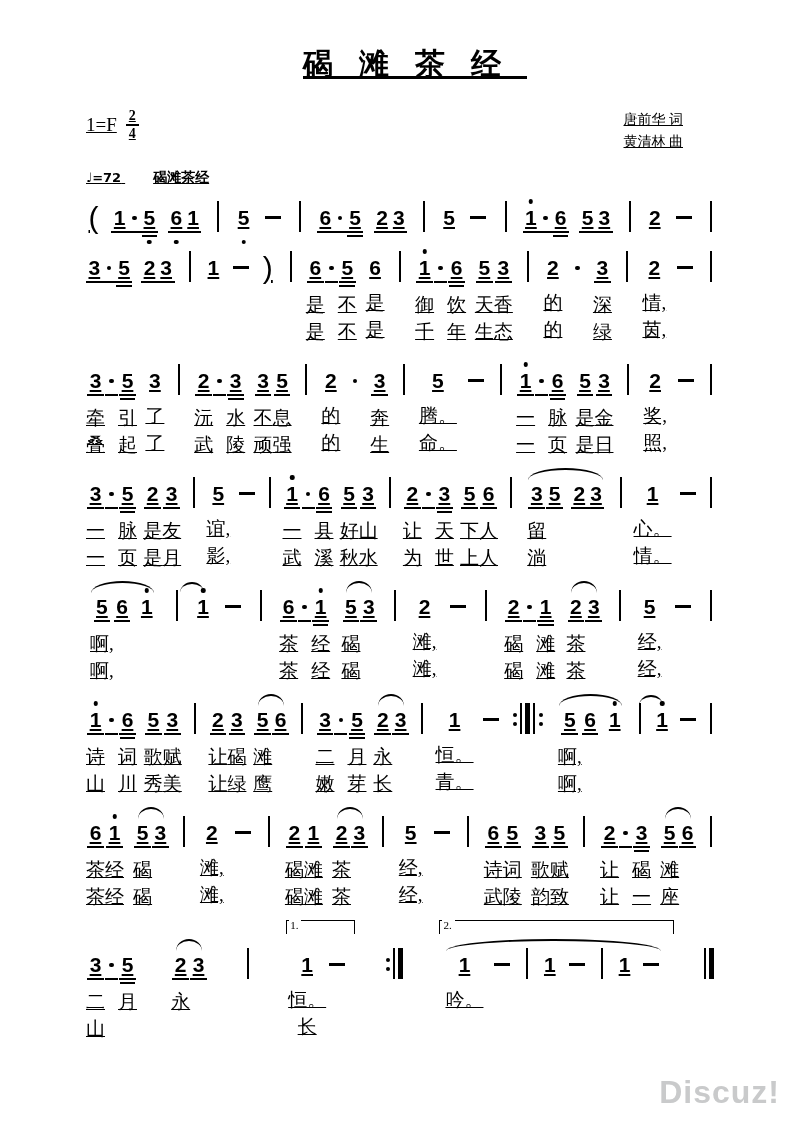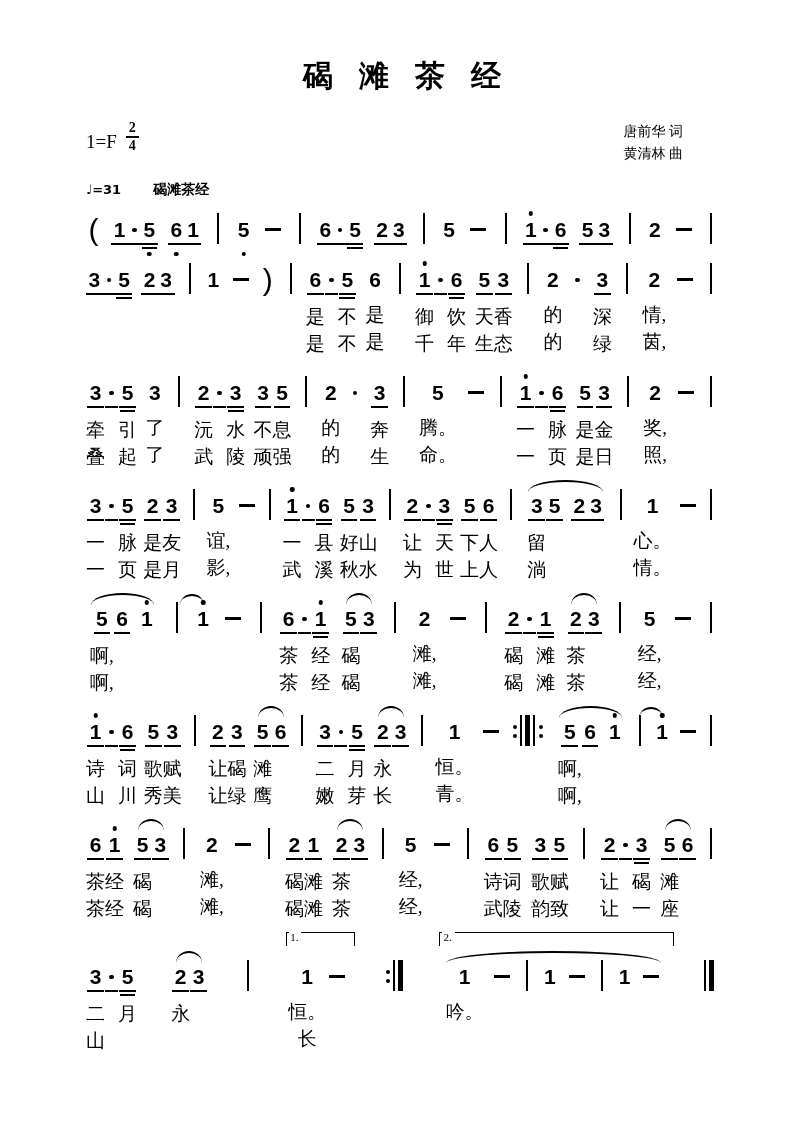--- a/index.html
+++ b/index.html
@@ -1,23 +1,23 @@
 <!DOCTYPE html>
 <html><head>
 <meta charset="utf-8">
 <style>
   html,body{margin:0;padding:0;}
   body{width:792px;height:1121px;background:#fff;position:relative;overflow:hidden;
        font-family:"Liberation Serif","DejaVu Serif",serif;color:#000;}
   .page{position:absolute;inset:0;}
-  .sheet{width:632px;margin-left:86px;padding-top:56px;}
+  .sheet{width:632px;margin-left:86px;padding-top:44px;text-decoration:underline;}
   .title{margin:0;text-align:center;font:700 30px "Liberation Sans","DejaVu Sans",sans-serif;
          letter-spacing:26px;text-indent:26px;}
   .meta-row{display:flex;justify-content:space-between;align-items:flex-start;margin-top:24px;}
-  .keysig{font:400 19px "Liberation Serif",serif;display:flex;align-items:flex-end;}
+  .keysig{font:400 19px "Liberation Serif",serif;display:flex;align-items:center;}
   .meter{display:inline-block;text-align:center;font:700 14px "Liberation Serif",serif;margin-left:9px;}
   .meter .mt,.meter .mb{display:block;line-height:14px;}
   .mbar{display:block;width:13px;height:2px;background:#000;margin:1px auto;}
   .credits{font:400 14px "Liberation Serif",serif;line-height:1.55;margin-right:35px;}
   .tempo-row{margin-top:16px;margin-bottom:2px;}
   .tempo{font:700 13px "DejaVu Sans",sans-serif;}
   .expr{font:700 14px "Liberation Serif",serif;margin-left:28px;}
 
   .system{display:flex;justify-content:space-between;align-items:flex-start;
           padding-top:15px;margin-bottom:6px;}
@@ -71,21 +71,21 @@
           <span class="mb">4</span>
         </span>
       </div>
       <div class="credits">
         <div>唐前华 词</div>
         <div>黄清林 曲</div>
       </div>
     </div>
 
     <div class="tempo-row">
-      <span class="tempo">♩=31</span>
+      <span class="tempo">♩=72</span>
       <span class="expr">碣滩茶经</span>
     </div>
 
     <div id="systems">
         <div class="system">
           <span class="grp">
             <span class="cell">
               <span class="narea paren">(</span>
             </span>
           </span>
@@ -1816,13 +1816,14 @@
                 <span class="thick"></span>
               </span>
               <span class="lyr v1"></span>
               <span class="lyr v2"></span>
             </span>
           </span>
         </div>
       </div>
   </div>
 
+  <div class="watermark" style="color: rgb(201, 202, 203);">Discuz!</div>
 </div>
 
 </body></html>

